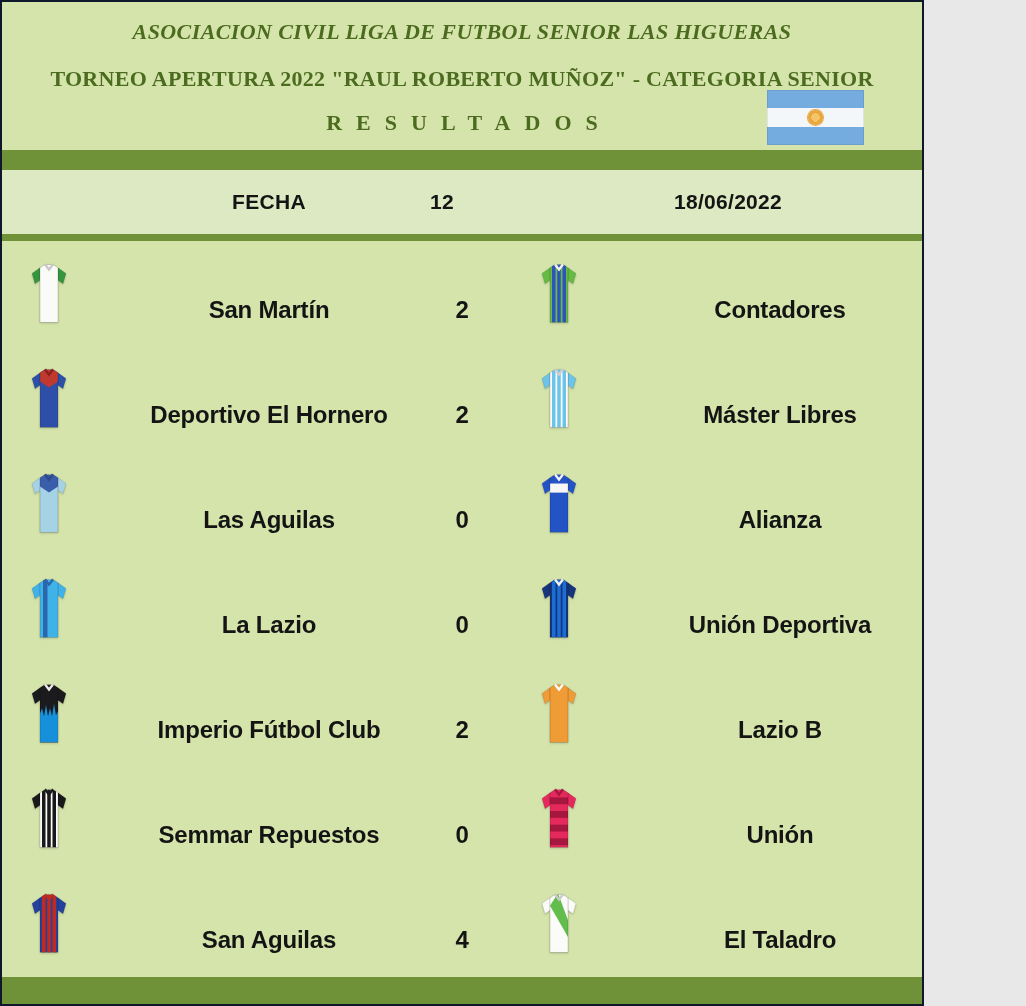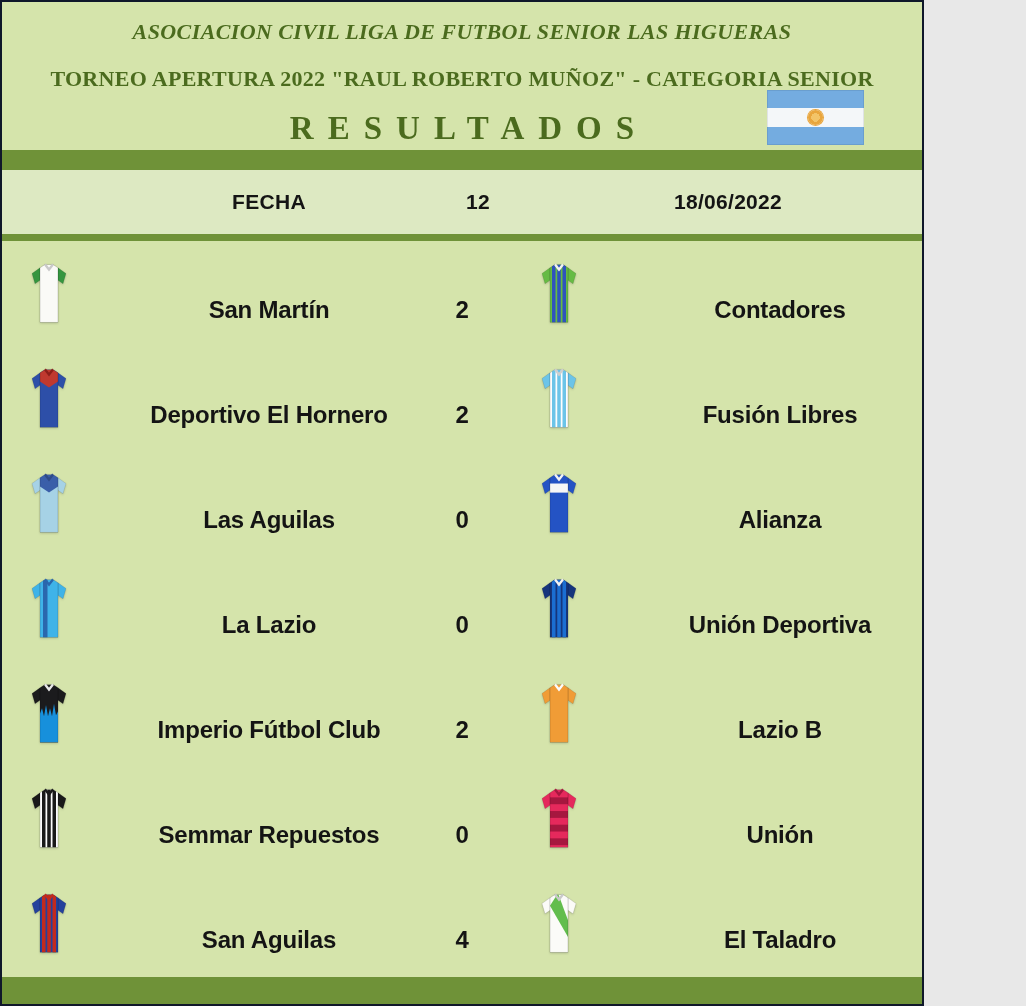--- a/index.html
+++ b/index.html
@@ -16,42 +16,42 @@
     font-size:22px;letter-spacing:.4px;color:var(--head,#4b6b1e);
   }
   .title2{
     margin-top:21px;text-align:center;
     font-family:"Liberation Serif",serif;font-weight:bold;
     font-size:22px;letter-spacing:.3px;color:var(--head,#4b6b1e);
   }
   .results{
     margin-top:18px;text-align:center;
     font-family:"Liberation Serif",serif;font-weight:bold;
-    font-size:33px;letter-spacing:14px;padding-left:14px;color:var(--head,#4b6b1e);
+    font-size:22px;letter-spacing:14px;padding-left:14px;color:var(--head,#4b6b1e);
   }
   .flag{
     position:absolute;left:765px;top:88px;width:97px;height:55px;
     box-shadow:0 0 0 1px rgba(0,0,0,.08) inset;
   }
   .flag .sun{
     position:absolute;left:50%;top:50%;width:15px;height:15px;margin:-7.5px 0 0 -7.5px;
     border-radius:50%;
   }
   
   .bar{width:100%;background:var(--bar,#6f9238);}
   .bar.b1{height:20px;}
   .bar.b2{height:7px;}
   .bar.b3{height:31px;}
   .fecha{position:relative;height:64px;background:var(--fecha-bg,#dde9c2);padding-left:30px;}
   .fecha span{
     position:absolute;top:50%;transform:translate(-50%,-50%);
     font-weight:bold;font-size:21px;color:var(--rowtext,#141414);letter-spacing:.3px;
   }
   .fecha .f-label{left:267px;}
-  .fecha .f-round{left:476px;}
+  .fecha .f-round{left:440px;}
   .fecha .f-date{left:726px;}
   
   .rows{height:736px;display:flex;flex-direction:column;}
   .row{
     flex:1;display:grid;align-items:center;
     grid-template-columns:94px 346px 40px 154px 288px 104px;
   }
   .jcell{display:flex;justify-content:center;align-items:center;}
   .jcell svg{filter:drop-shadow(0 1px 1px rgba(0,0,0,.18));}
   .name,.score{
@@ -160,21 +160,21 @@
     <g clip-path="url(#bc3)">
               <rect x="10" y="2" width="20" height="53" fill="#fdfdfd"></rect>
               <rect x="13" y="2" width="3.5" height="53" fill="#6cc4e8"></rect>
               <rect x="18.25" y="2" width="3.5" height="53" fill="#6cc4e8"></rect>
               <rect x="23.5" y="2" width="3.5" height="53" fill="#6cc4e8"></rect>
             </g>
     <polygon points="11,6 16,3 24,3 29,6 29,54 11,54" fill="none" stroke="rgba(0,0,0,.2)" stroke-width="0.7"></polygon>
     <path d="M16,3 L20,7.5 L24,3" fill="none" stroke="#cfcfcf" stroke-width="2.2"></path>
   </svg>
         </div>
-      <div class="name">Fusión Libres</div>
+      <div class="name">Máster Libres</div>
       <div class="score last">2</div>
     </div>
 
     <div class="row">
       <div class="jcell">
           <svg width="40" height="66" viewBox="0 0 40 58" preserveAspectRatio="none">
     <polygon points="11,6 3,11 6,20 11,17" fill="#a6d2e6" stroke="rgba(0,0,0,.18)" stroke-width="0.5"></polygon>
     <polygon points="29,6 37,11 34,20 29,17" fill="#a6d2e6" stroke="rgba(0,0,0,.18)" stroke-width="0.5"></polygon>
     <defs>
               <clipPath id="bc4">

